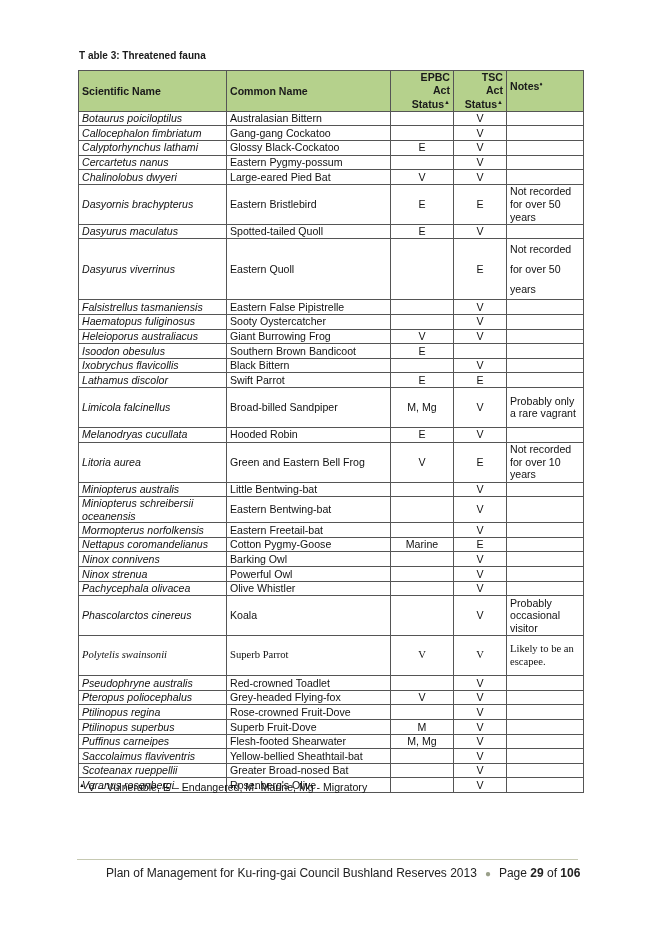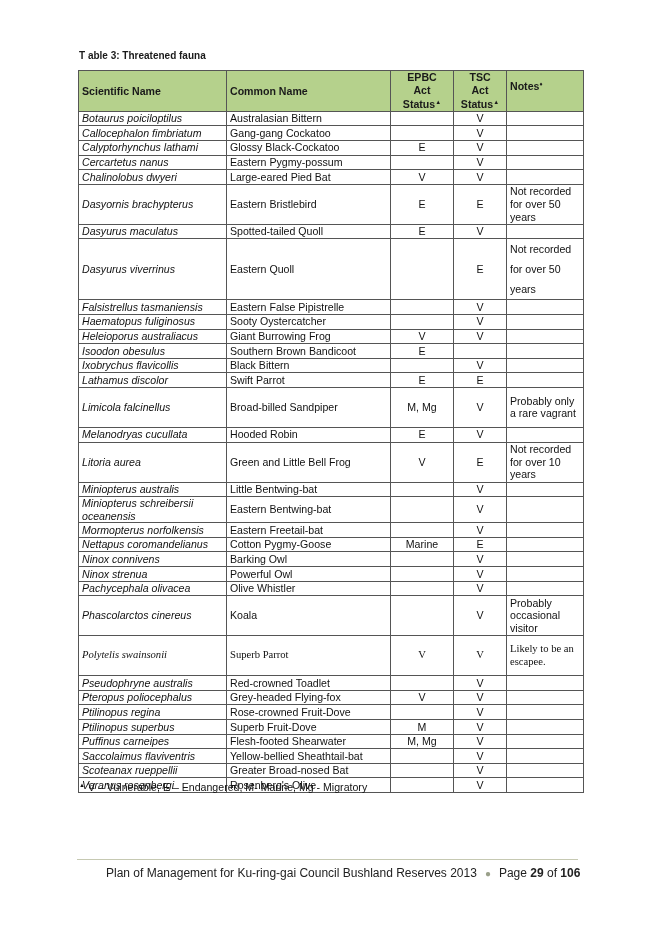--- a/index.html
+++ b/index.html
@@ -4,21 +4,21 @@
 <style>
   html, body { margin: 0; padding: 0; background: #ffffff; }
   body { width: 656px; height: 928px; position: relative; overflow: hidden;
          font-family: "Liberation Sans", sans-serif; color: #111; }
   .title { position: absolute; left: 79px; top: 50px; font-size: 10px; font-weight: bold; color: #1a1a1a; }
   table.fauna { position: absolute; left: 78px; top: 70px; border-collapse: collapse;
                 font-size: 10.6px; table-layout: fixed; width: 505px; }
   table.fauna th, table.fauna td { border: 1px solid #555; padding: 0 3px; line-height: 12.6px; }
   table.fauna th { background: #b5d18c; font-weight: bold; text-align: left; vertical-align: middle;
                    font-size: 10.6px; color: #1a1a1a; }
-  table.fauna th.c { text-align: center; }
+  table.fauna th.c { text-align: right; }
   table.fauna th.notes { vertical-align: top; padding-top: 7px; }
   table.fauna td { height: 13.6px; vertical-align: middle; }
   table.fauna td.sci { font-style: italic; }
   table.fauna td.c { text-align: center; }
   sup.tri { font-size: 6px; vertical-align: 4px; }
   .legend { position: absolute; left: 79px; top: 781px; font-size: 10.6px; }
   .legend sup { font-size: 6px; vertical-align: 4px; }
   .footer-rule { position: absolute; left: 77px; top: 859px; width: 501px; height: 1px; background: #c6c9b2; }
   .footer { position: absolute; left: 90px; top: 866px; font-size: 12px; color: #222; white-space: nowrap; margin-left: 16px; }
   .footer .dot { color: #9aa08a; padding: 0 8px; font-size: 10px; }
@@ -164,21 +164,21 @@
       </tr>
       <tr>
         <td class="sci">Melanodryas cucullata</td>
         <td>Hooded Robin</td>
         <td class="c">E</td>
         <td class="c">V</td>
         <td></td>
       </tr>
       <tr style="height: 40px;">
         <td class="sci">Litoria aurea</td>
-        <td>Green and Little Bell Frog</td>
+        <td>Green and Eastern Bell Frog</td>
         <td class="c">V</td>
         <td class="c">E</td>
         <td>Not recorded for over 10 years</td>
       </tr>
       <tr>
         <td class="sci">Miniopterus australis</td>
         <td>Little Bentwing-bat</td>
         <td class="c"></td>
         <td class="c">V</td>
         <td></td>

